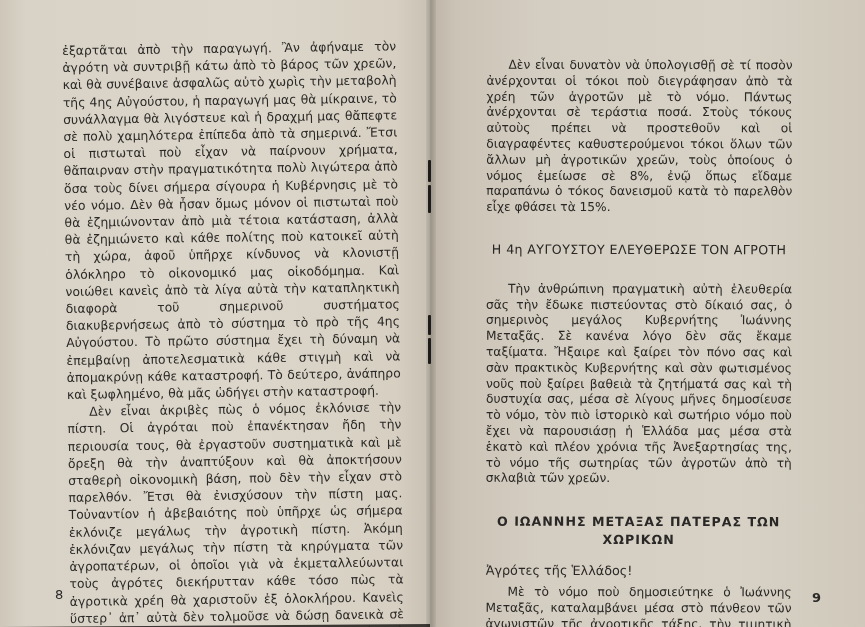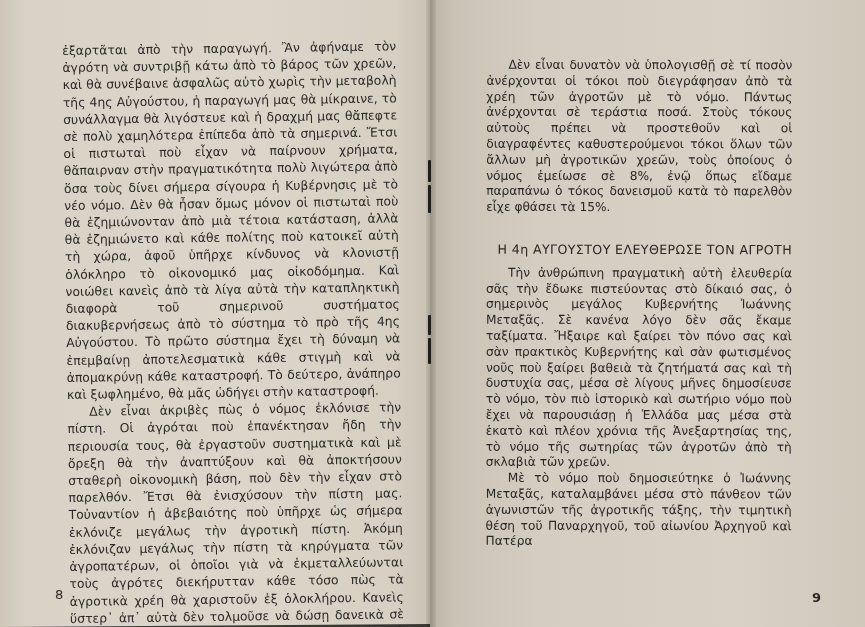--- a/index.html
+++ b/index.html
@@ -35,22 +35,22 @@
       text-align: justify; transform: rotate(-0.8deg); transform-origin: left top;
     }
     .text-right {
       position: absolute; left: 486px; top: 58px; width: 306px;
       color: #2a2826; font-size: 12.2px; line-height: 15.8px;
       text-align: justify; transform: rotate(0.1deg);
     }
     p { margin: 0; }
     .indent { text-indent: 22px; }
     .heading-1 {
-      margin: 26px 0 8px 0; font-size: 12.6px; letter-spacing: 0.4px;
-      text-align: right; white-space: nowrap;
+      margin: 26px 0 24px 0; font-size: 12.6px; letter-spacing: 0.4px;
+      text-align: center; white-space: nowrap;
     }
     .heading-2 {
       margin: 26px 0 14px 0; font-size: 12.6px; font-weight: bold;
       letter-spacing: 1px; text-align: center; line-height: 18px;
     }
     .salutation { margin-bottom: 6px; font-size: 12.8px; }
     .bold { font-weight: normal; }
     .page-num {
       position: absolute; font-size: 13px; color: #2c2a28;
     }
@@ -72,16 +72,18 @@
   <div class="text-left">
     <p>ἐξαρτᾶται ἀπὸ τὴν παραγωγή. Ἂν ἀφήναμε τὸν ἀγρότη νὰ συντριβῇ κάτω ἀπὸ τὸ βάρος τῶν χρεῶν, καὶ θὰ συνέβαινε ἀσφαλῶς αὐτὸ χωρὶς τὴν μεταβολὴ τῆς 4ης Αὐγούστου, ἡ παραγωγή μας θὰ μίκραινε, τὸ συνάλλαγμα θὰ λιγόστευε καὶ ἡ δραχμή μας θἄπεφτε σὲ πολὺ χαμηλότερα ἐπίπεδα ἀπὸ τὰ σημερινά. Ἔτσι οἱ πιστωταὶ ποὺ εἶχαν νὰ παίρνουν χρήματα, θἄπαιρναν στὴν πραγματικότητα πολὺ λιγώτερα ἀπὸ ὅσα τοὺς δίνει σήμερα σίγουρα ἡ Κυβέρνησις μὲ τὸ νέο νόμο. Δὲν θὰ ἦσαν ὅμως μόνον οἱ πιστωταὶ ποὺ θὰ ἐζημιώνονταν ἀπὸ μιὰ τέτοια κατάσταση, ἀλλὰ θὰ ἐζημιώνετο καὶ κάθε πολίτης ποὺ κατοικεῖ αὐτὴ τὴ χώρα, ἀφοῦ ὑπῆρχε κίνδυνος νὰ κλονιστῇ ὁλόκληρο τὸ οἰκονομικό μας οἰκοδόμημα. Καὶ νοιώθει κανεὶς ἀπὸ τὰ λίγα αὐτὰ τὴν καταπληκτικὴ διαφορὰ τοῦ σημερινοῦ συστήματος διακυβερνήσεως ἀπὸ τὸ σύστημα τὸ πρὸ τῆς 4ης Αὐγούστου. Τὸ πρῶτο σύστημα ἔχει τὴ δύναμη νὰ ἐπεμβαίνῃ ἀποτελεσματικὰ κάθε στιγμὴ καὶ νὰ ἀπομακρύνῃ κάθε καταστροφή. Τὸ δεύτερο, ἀνάπηρο καὶ ξωφλημένο, θὰ μᾶς ὡδήγει στὴν καταστροφή.</p>
     <p class="indent">Δὲν εἶναι ἀκριβὲς πὼς ὁ νόμος ἐκλόνισε τὴν πίστη. Οἱ ἀγρόται ποὺ ἐπανέκτησαν ἤδη τὴν περιουσία τους, θὰ ἐργαστοῦν συστηματικὰ καὶ μὲ ὄρεξη θὰ τὴν ἀναπτύξουν καὶ θὰ ἀποκτήσουν σταθερὴ οἰκονομικὴ βάση, ποὺ δὲν τὴν εἶχαν στὸ παρελθόν. Ἔτσι θὰ ἐνισχύσουν τὴν πίστη μας. Τοὐναντίον ἡ ἀβεβαιότης ποὺ ὑπῆρχε ὡς σήμερα ἐκλόνιζε μεγάλως τὴν ἀγροτικὴ πίστη. Ἀκόμη ἐκλόνιζαν μεγάλως τὴν πίστη τὰ κηρύγματα τῶν ἀγροπατέρων, οἱ ὁποῖοι γιὰ νὰ ἐκμεταλλεύωνται τοὺς ἀγρότες διεκήρυτταν κάθε τόσο πὼς τὰ ἀγροτικὰ χρέη θὰ χαριστοῦν ἐξ ὁλοκλήρου. Κανεὶς ὕστερ᾽ ἀπ᾽ αὐτὰ δὲν τολμοῦσε νὰ δώσῃ δανεικὰ σὲ ἀγρότη. Ὅλα αὐτὰ ἔλλειψαν σήμερα μὲ τὴ δημοσίευση τοῦ νόμου.</p>
   </div>
   <div class="page-num pn-left">8</div>
 
   <div class="text-right">
     <p class="indent">Δὲν εἶναι δυνατὸν νὰ ὑπολογισθῇ σὲ τί ποσὸν ἀνέρχονται οἱ τόκοι ποὺ διεγράφησαν ἀπὸ τὰ χρέη τῶν ἀγροτῶν μὲ τὸ νόμο. Πάντως ἀνέρχονται σὲ τεράστια ποσά. Στοὺς τόκους αὐτοὺς πρέπει νὰ προστεθοῦν καὶ οἱ διαγραφέντες καθυστερούμενοι τόκοι ὅλων τῶν ἄλλων μὴ ἀγροτικῶν χρεῶν, τοὺς ὁποίους ὁ νόμος ἐμείωσε σὲ 8%, ἐνῷ ὅπως εἴδαμε παραπάνω ὁ τόκος δανεισμοῦ κατὰ τὸ παρελθὸν εἶχε φθάσει τὰ 15%.</p>
     <p class="heading-1">Η 4η ΑΥΓΟΥΣΤΟΥ ΕΛΕΥΘΕΡΩΣΕ ΤΟΝ ΑΓΡΟΤΗ</p>
     <p class="indent"><span>Τὴν ἀνθρώπινη πραγματικὴ αὐτὴ ἐλευθερία σᾶς τὴν ἔδωκε πιστεύοντας στὸ δίκαιό σας, ὁ σημερινὸς μεγάλος Κυβερνήτης Ἰωάννης Μεταξᾶς. Σὲ κανένα λόγο δὲν σᾶς ἔκαμε ταξίματα. Ἤξαιρε καὶ ξαίρει τὸν πόνο σας καὶ σὰν πρακτικὸς Κυβερνήτης καὶ σὰν φωτισμένος νοῦς ποὺ ξαίρει βαθειὰ τὰ ζητήματά σας καὶ τὴ δυστυχία σας, μέσα σὲ λίγους μῆνες δημοσίευσε τὸ νόμο, τὸν πιὸ ἱστορικὸ καὶ σωτήριο νόμο ποὺ ἔχει νὰ παρουσιάσῃ ἡ Ἑλλάδα μας μέσα στὰ ἑκατὸ καὶ πλέον χρόνια τῆς Ἀνεξαρτησίας της,</span> <span class="bold">τὸ νόμο τῆς σωτηρίας τῶν ἀγροτῶν ἀπὸ τὴ σκλαβιὰ τῶν χρεῶν.</span></p>
+    <p class="heading-2">Ο ΙΩΑΝΝΗΣ ΜΕΤΑΞΑΣ ΠΑΤΕΡΑΣ ΤΩΝ ΧΩΡΙΚΩΝ</p>
+    <p class="salutation">Ἀγρότες τῆς Ἑλλάδος!</p>
     <p class="indent">Μὲ τὸ νόμο ποὺ δημοσιεύτηκε ὁ Ἰωάννης Μεταξᾶς, καταλαμβάνει μέσα στὸ πάνθεον τῶν ἀγωνιστῶν τῆς ἀγροτικῆς τάξης, τὴν τιμητικὴ θέση τοῦ Παναρχηγοῦ, τοῦ αἰωνίου Ἀρχηγοῦ καὶ Πατέρα</p>
   </div>
   <div class="page-num pn-right">9</div>
 </div>
 
 </body></html>

